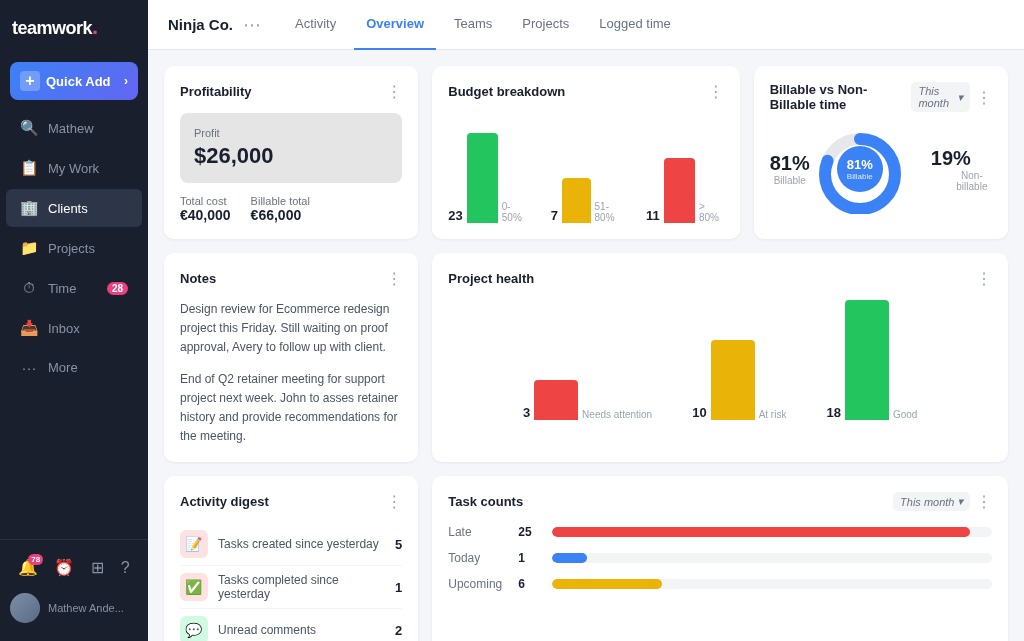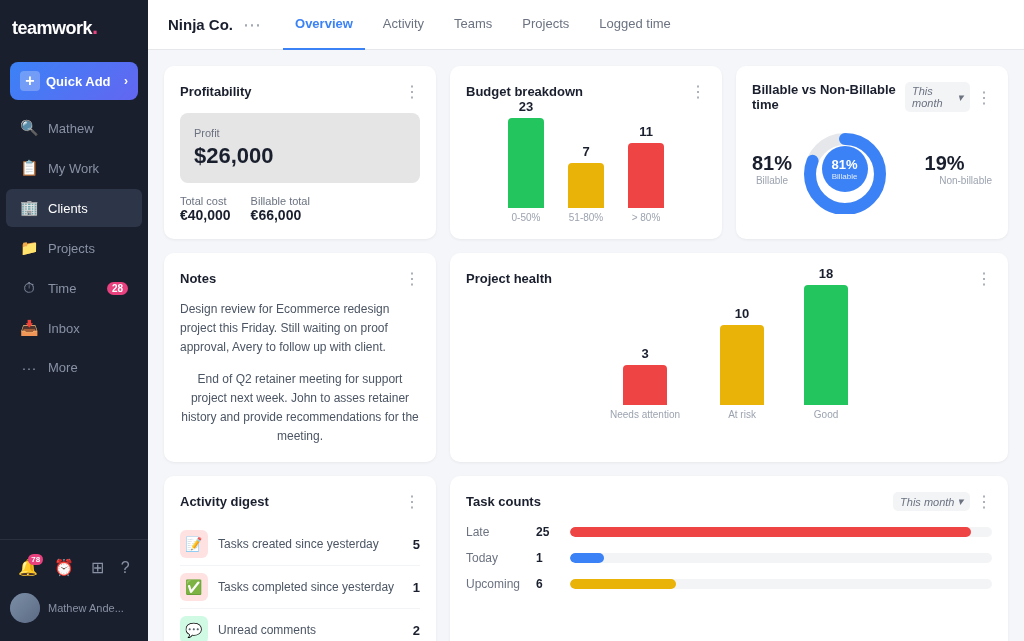--- a/index.html
+++ b/index.html
@@ -47,35 +47,35 @@
     .profit-label { font-size: 11px; color: #6b7280; margin-bottom: 4px; }
     .profit-value { font-size: 22px; font-weight: 700; color: #1a1f2e; }
     .profit-stats { display: flex; gap: 20px; }
     .stat { display: flex; flex-direction: column; }
     .stat-label { font-size: 11px; color: #6b7280; }
     .stat-value { font-size: 14px; font-weight: 600; color: #1a1f2e; }
 
     
     .budget-card { grid-column: 2; grid-row: 1; }
     .bar-chart { display: flex; align-items: flex-end; justify-content: center; gap: 24px; height: 110px; margin-top: 4px; }
-    .bar-group { display: flex; flex-direction: column; align-items: center; gap: 4px; }
+    .bar-group { display: flex; flex-direction: row; align-items: flex-end; gap: 4px; }
     .bar { border-radius: 4px 4px 0 0; width: 36px; }
     .bar-value { font-size: 13px; font-weight: 700; color: #1a1f2e; }
     .bar-label { font-size: 10px; color: #9ca3af; }
 
     
     .billable-card { grid-column: 3; grid-row: 1; }
     .billable-header { display: flex; align-items: center; justify-content: space-between; }
     .month-select { font-size: 11px; color: #6b7280; cursor: pointer; display: flex; align-items: center; gap: 3px; background: #f3f4f6; border-radius: 5px; padding: 3px 7px; font-style: italic; }
     .donut-container { display: flex; align-items: center; justify-content: space-between; margin-top: 8px; }
 
     
     .notes-card { grid-column: 1 / 2; grid-row: 2; }
     .notes-text { font-size: 12px; color: #4b5563; line-height: 1.6; }
-    .notes-text p + p { margin-top: 12px; text-align: center; }
+    .notes-text p + p { margin-top: 12px; }
 
     
     .health-card { grid-column: 2 / 4; grid-row: 2; }
     .health-bars { display: flex; align-items: flex-end; justify-content: center; gap: 40px; height: 120px; margin-top: 8px; }
 
     
     .activity-card { grid-column: 1 / 2; grid-row: 3; }
     .activity-item { display: flex; align-items: center; gap: 10px; padding: 7px 0; border-bottom: 1px solid #f3f4f6; }
     .activity-item:last-child { border-bottom: none; }
     .activity-icon { width: 28px; height: 28px; border-radius: 6px; display: flex; align-items: center; justify-content: center; font-size: 14px; flex-shrink: 0; }
@@ -155,22 +155,22 @@
       <span class="user-name">Mathew Ande...</span>
     </div>
   </div>
 </nav>
 
 <div class="main">
 
   <div class="topbar">
     <span class="company-name">Ninja Co.</span>
     <span class="more-dots">⋯</span>
+    <div class="tab">Activity</div>
     <div class="tab active">Overview</div>
-    <div class="tab">Activity</div>
     <div class="tab">Teams</div>
     <div class="tab">Projects</div>
     <div class="tab">Logged time</div>
   </div>
 
   <div class="content">
 
     <div class="card profitability-card">
       <div class="card-header">
         <span class="card-title">Profitability</span>

